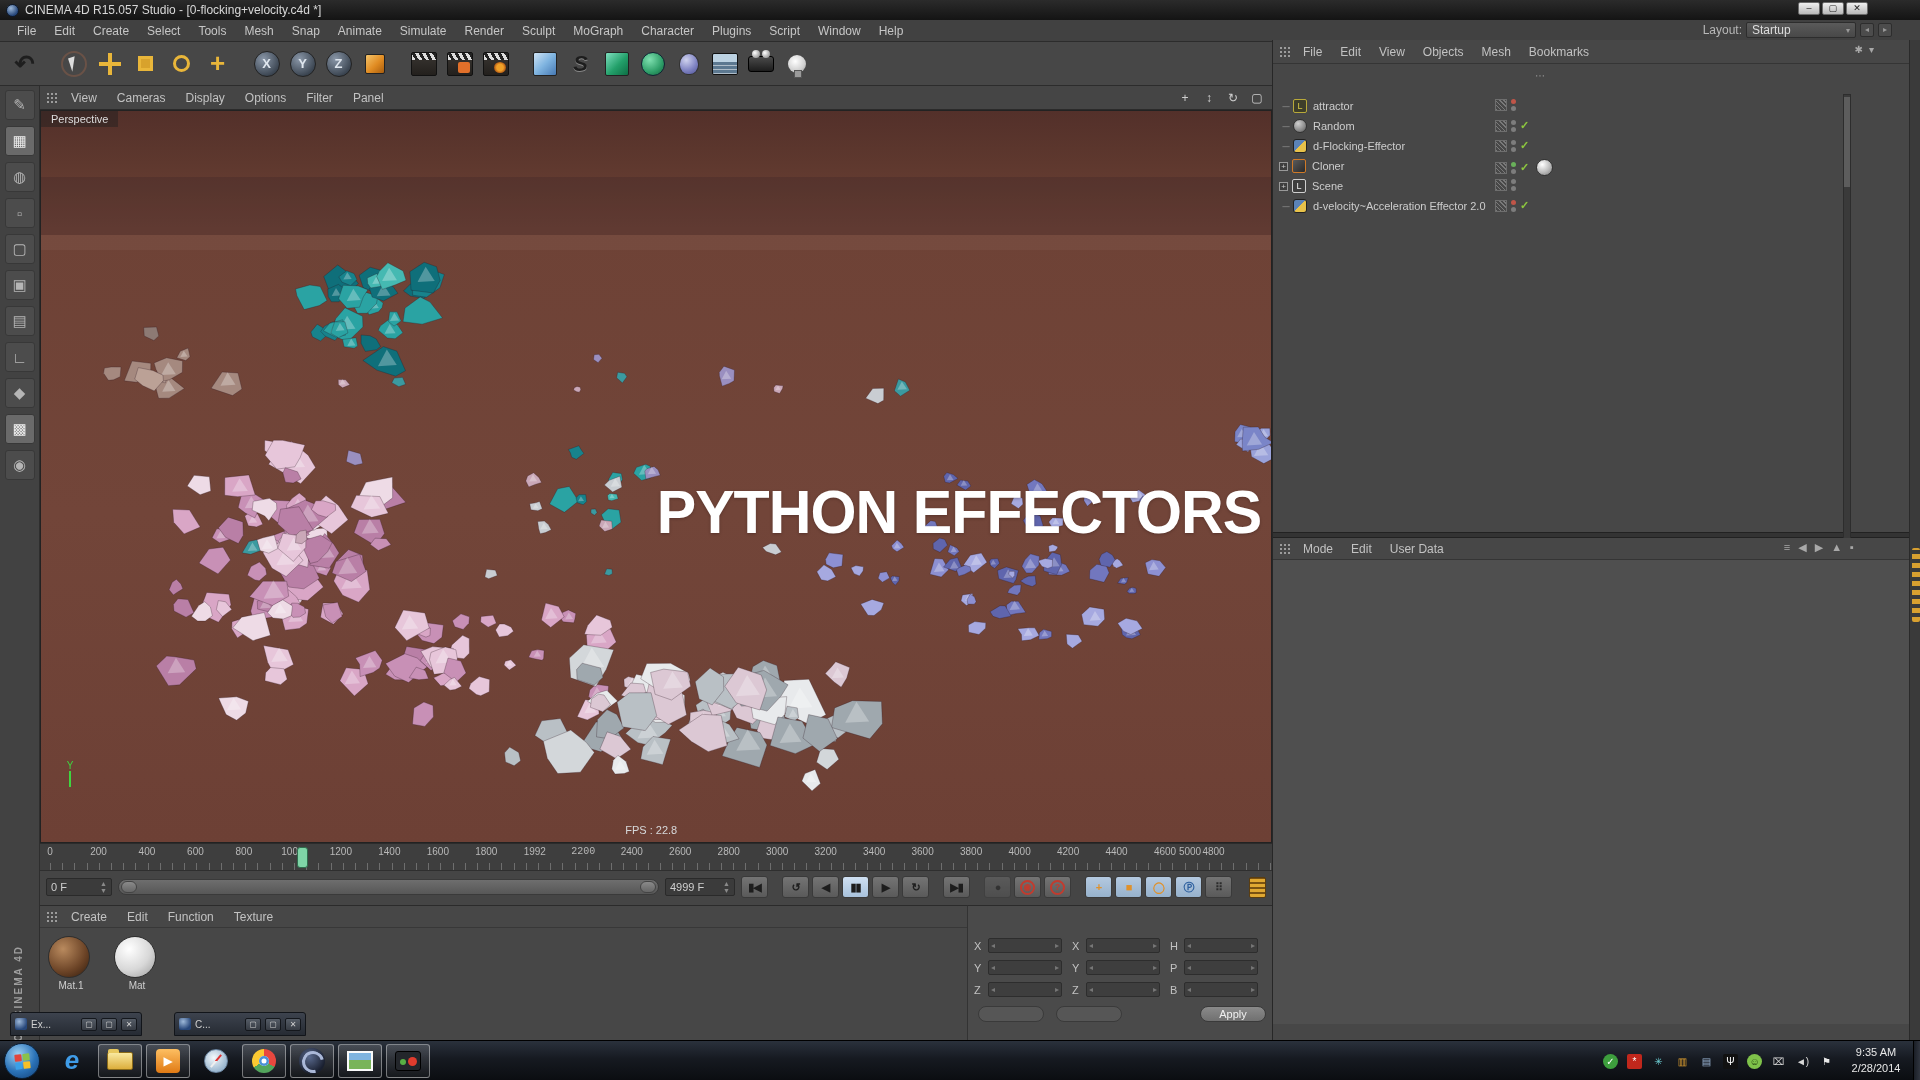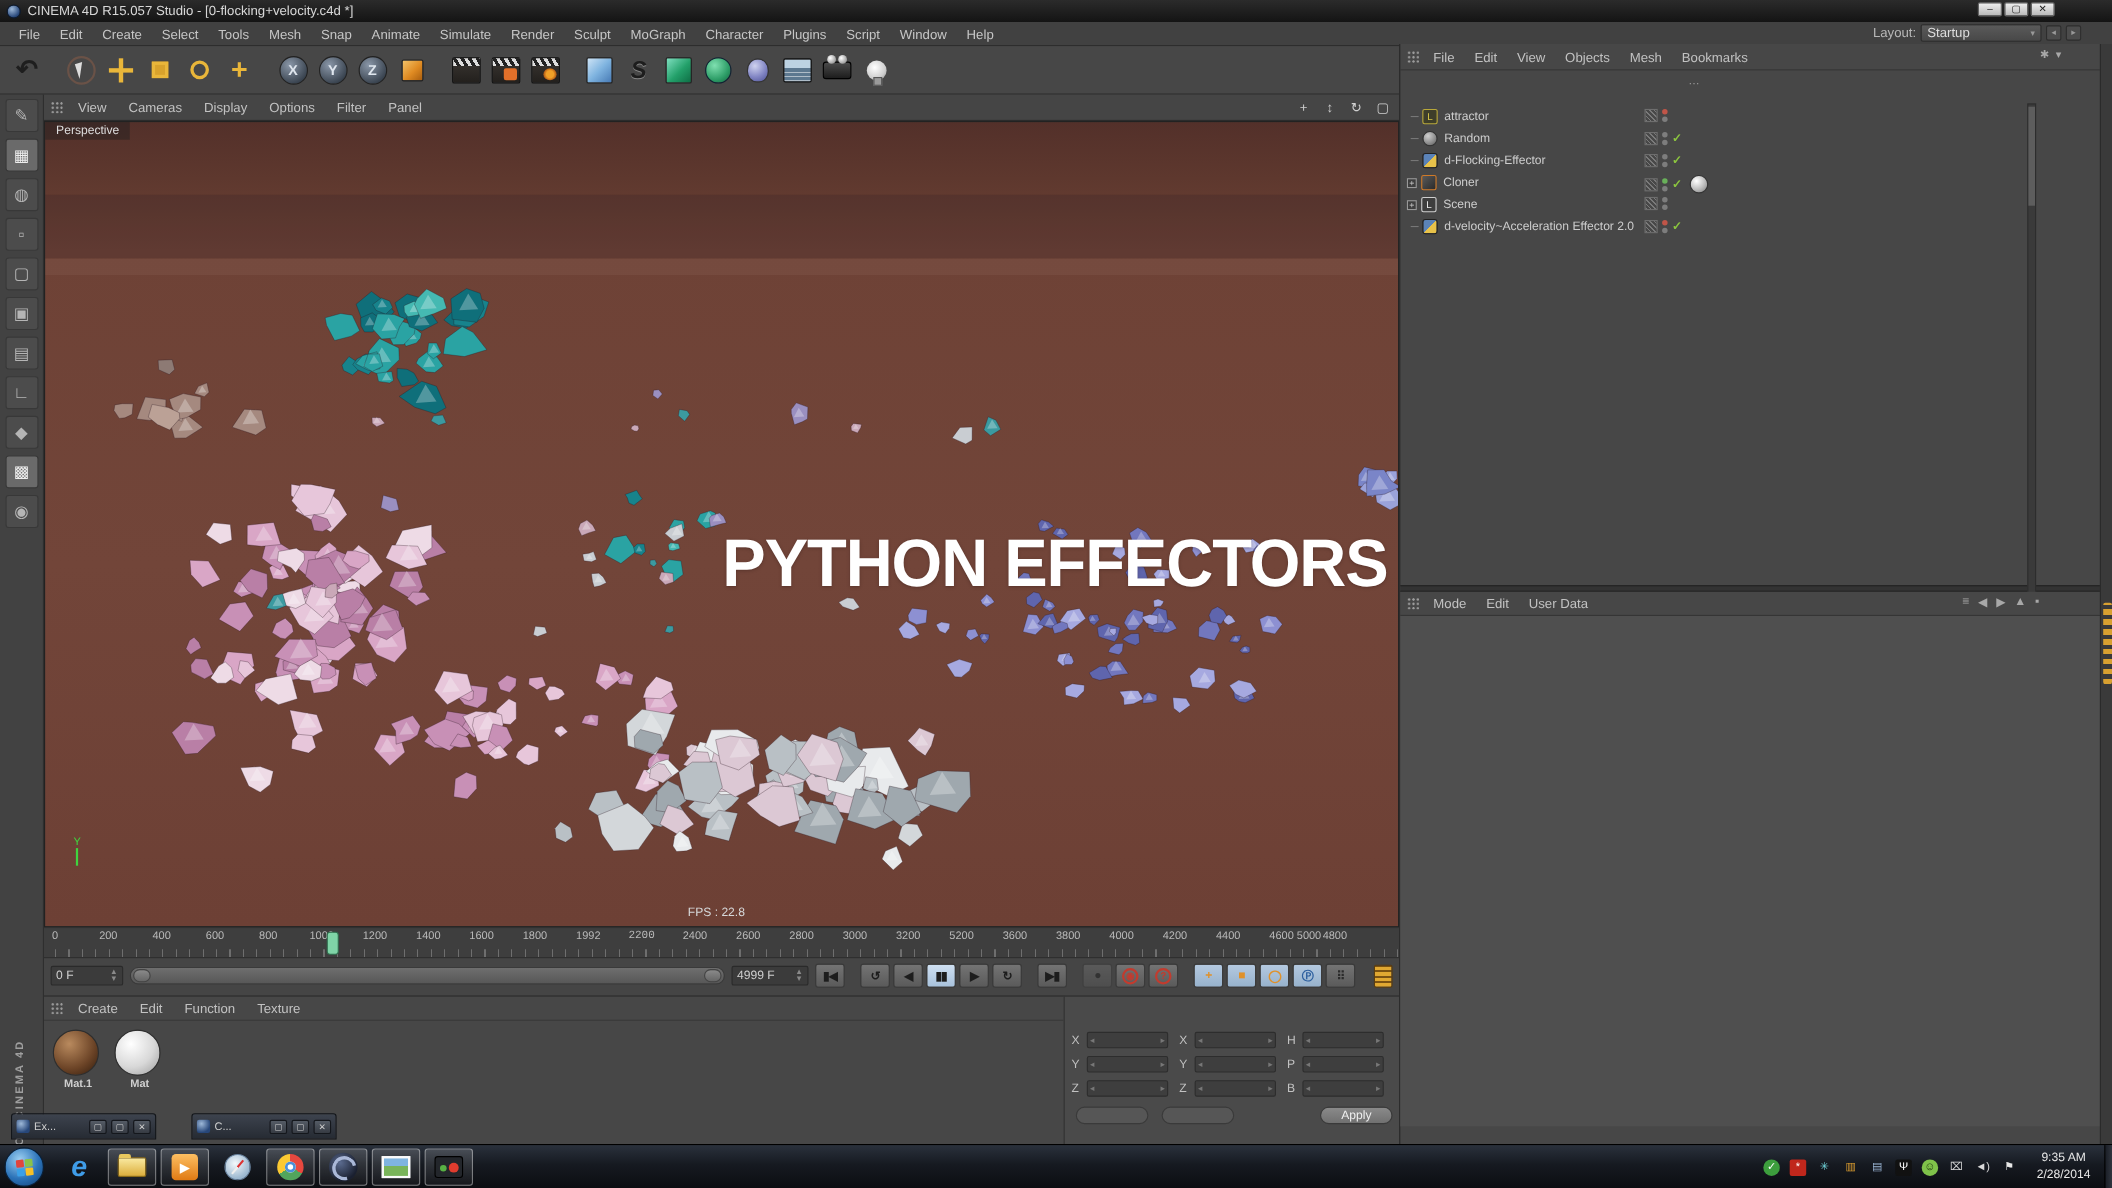--- a/index.html
+++ b/index.html
@@ -109,21 +109,21 @@
   .tbtn .ring{width:15px;height:15px;border:2.5px solid #c23b2e;border-radius:50%;color:#c23b2e;
     font-size:9px;display:flex;align-items:center;justify-content:center;font-weight:bold;letter-spacing:0;}
   .tbtn.toggle{background:linear-gradient(#b4c9e0,#97b2cc);}
   .filmic{width:17px;height:21px;border-radius:2px;border:1px solid #5a3d10;
     background:repeating-linear-gradient(0deg,#e0a832 0 3px,#7a5212 3px 5px);}
   .tgap{width:8px;}
   
   .matpanel{position:absolute;left:40px;top:905px;width:927px;height:135px;background:#474747;border-top:1px solid #2b2b2b;}
   .mat-menu{display:flex;align-items:center;height:22px;padding-left:6px;border-bottom:1px solid #383838;}
   .mat-menu .mi{padding:3px 10px;color:#c2c2c2;}
-  .swatches{display:flex;gap:10px;padding:8px 0 0 8px;font-weight:bold;}
+  .swatches{display:flex;gap:20px;padding:8px 0 0 8px;}
   .swatch{width:46px;text-align:center;}
   .ball{width:42px;height:42px;border-radius:50%;border:1px solid #2e2e2e;}
   .swname{font-size:10px;color:#cfcfcf;margin-top:2px;}
   
   .coordpanel{position:absolute;left:967px;top:905px;width:305px;height:135px;background:#4a4a4a;
     border-left:1px solid #333;border-top:1px solid #2b2b2b;padding:4px 6px;}
   .coord-grid{display:flex;gap:10px;margin-top:14px;}
   .cg{display:flex;flex-direction:column;gap:7px;}
   .crow{display:flex;align-items:center;gap:4px;}
   .clab{width:10px;color:#c2c2c2;font-size:11px;}
@@ -791,21 +791,21 @@
         <span class="tick-label" style="left: 349.36px;">1400</span>
         <span class="tick-label" style="left: 397.84px;">1600</span>
         <span class="tick-label" style="left: 446.32px;">1800</span>
         <span class="tick-label" style="left: 494.8px;">1992</span>
         <span class="tick-label" style="left: 543.28px; font-family: Liberation Mono, monospace;">2200</span>
         <span class="tick-label" style="left: 591.76px;">2400</span>
         <span class="tick-label" style="left: 640.24px;">2600</span>
         <span class="tick-label" style="left: 688.72px;">2800</span>
         <span class="tick-label" style="left: 737.2px;">3000</span>
         <span class="tick-label" style="left: 785.68px;">3200</span>
-        <span class="tick-label" style="left: 834.16px;">5200</span>
+        <span class="tick-label" style="left: 834.16px;">3400</span>
         <span class="tick-label" style="left: 882.64px;">3600</span>
         <span class="tick-label" style="left: 931.12px;">3800</span>
         <span class="tick-label" style="left: 979.6px;">4000</span>
         <span class="tick-label" style="left: 1028.08px;">4200</span>
         <span class="tick-label" style="left: 1076.56px;">4400</span>
         <span class="tick-label" style="left: 1125.04px;">4600</span>
         <span class="tick-label" style="left: 1173.52px;">4800</span>
         <span class="tick-label" style="left: 1150px;">5000</span>
         <span class="playhead" style="left: 257.096px; background: rgb(127, 212, 167);"></span>
       </div>

